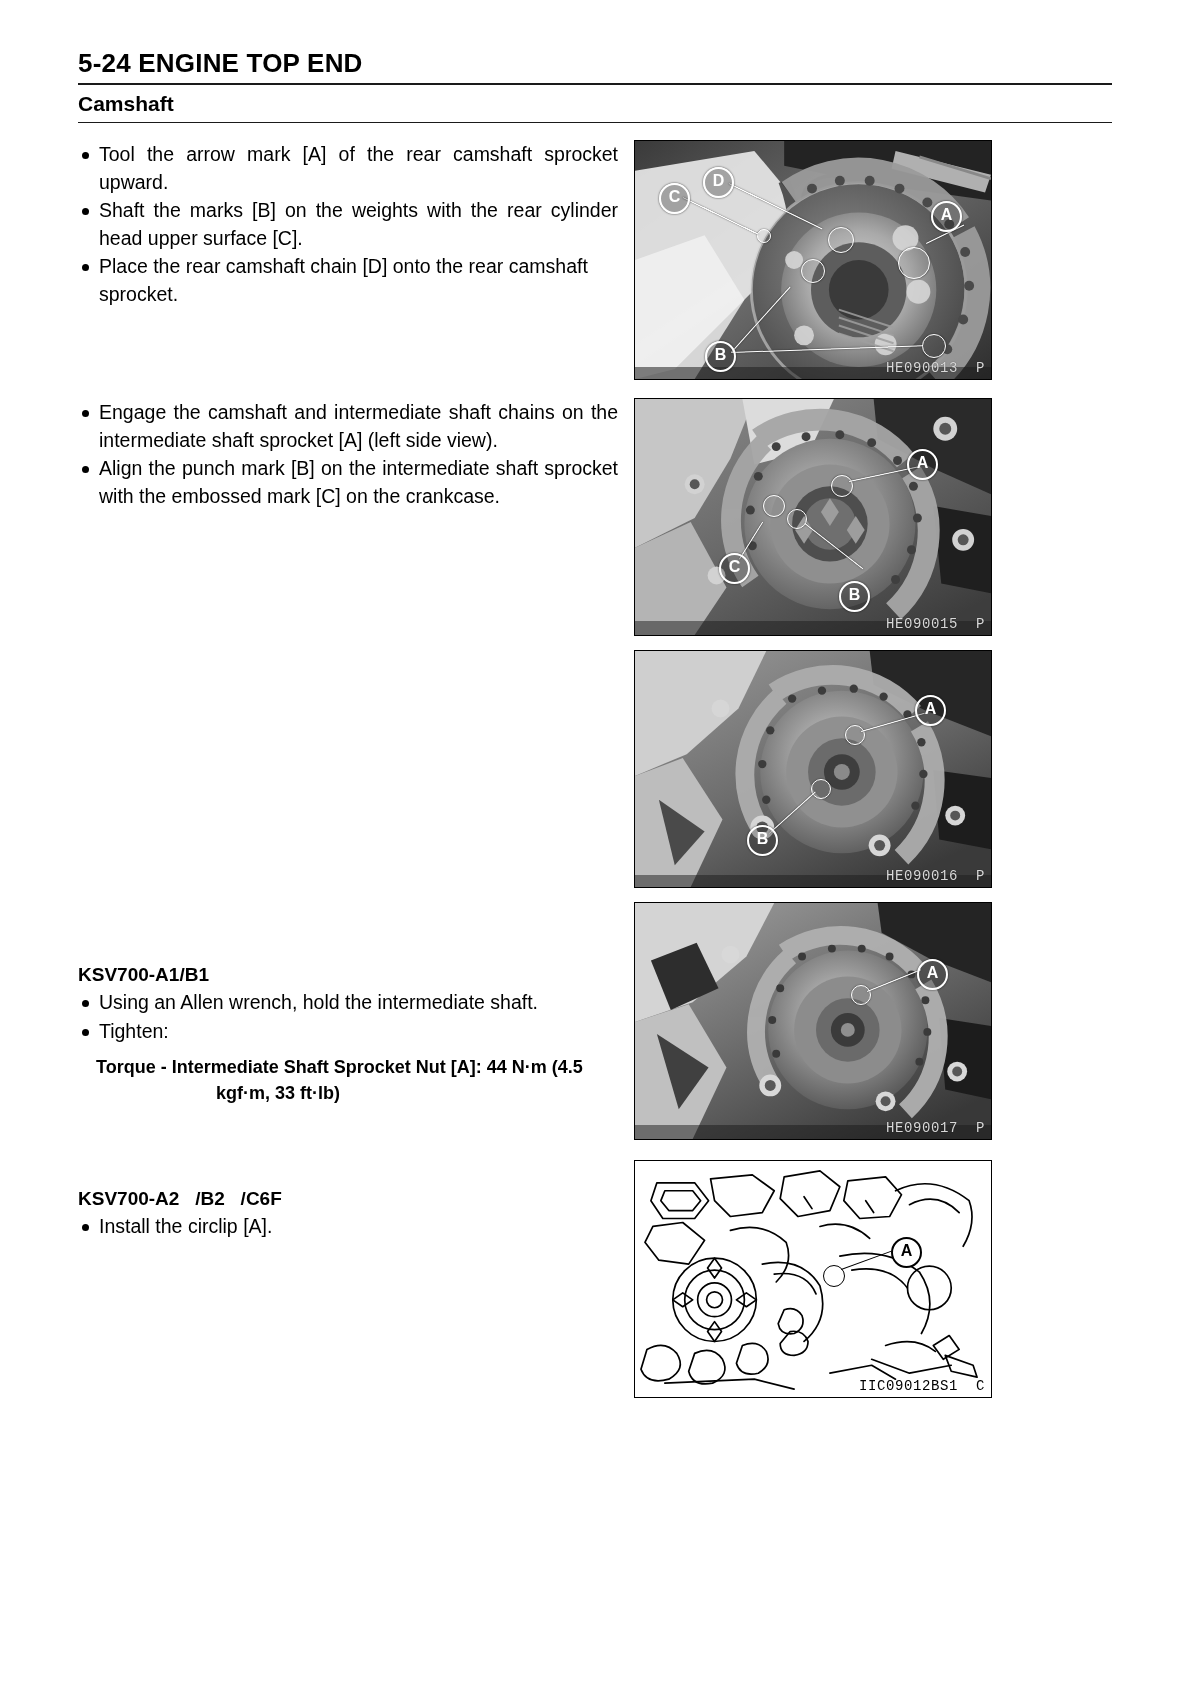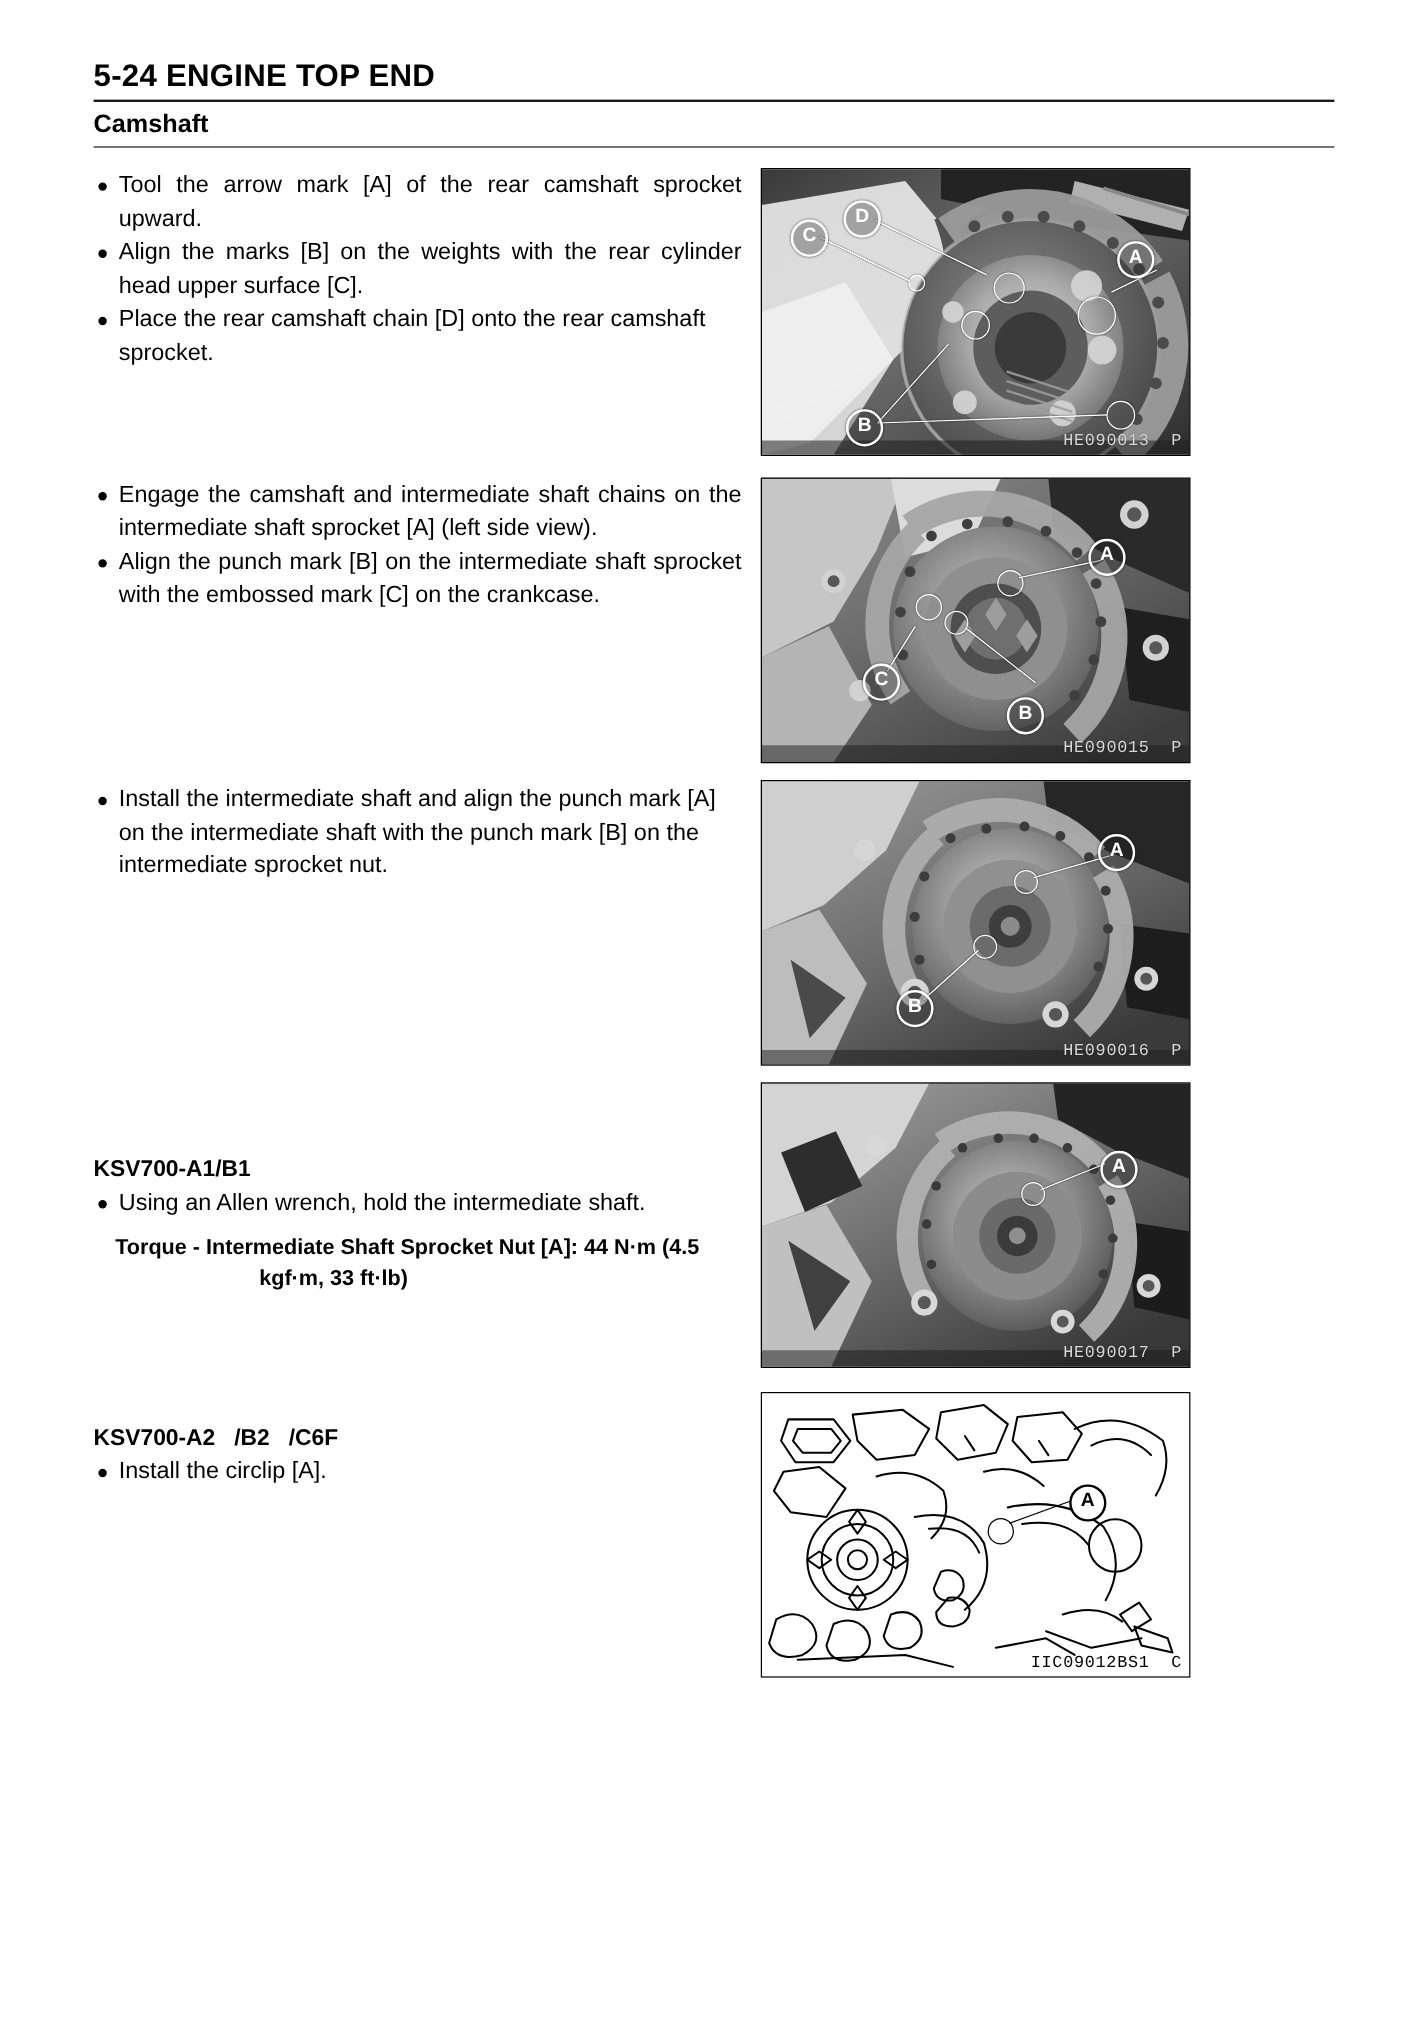--- a/index.html
+++ b/index.html
@@ -192,52 +192,48 @@
     <div class="section-title">Camshaft</div>
     <div class="rule-thin"></div>
   </div>
 
   <div class="text-col" style="top:141px;">
     <ul class="bullet-list">
       <li class="bullet">
         <span>Tool the arrow mark [A] of the rear camshaft sprocket upward.</span>
       </li>
       <li class="bullet">
-        <span>Align the marks [B] on the weights with the rear cylinder head upper surface [C].</span>
+        <span>Shaft the marks [B] on the weights with the rear cylinder head upper surface [C].</span>
       </li>
       <li class="bullet nojustify">
         <span>Place the rear camshaft chain [D] onto the rear camshaft sprocket.</span>
       </li>
     </ul>
   </div>
 
   <div class="text-col" style="top:399px;">
     <ul class="bullet-list">
       <li class="bullet">
         <span>Engage the camshaft and intermediate shaft chains on the intermediate shaft sprocket [A] (left side view).</span>
       </li>
       <li class="bullet">
         <span>Align the punch mark [B] on the intermediate shaft sprocket with the embossed mark [C] on the crankcase.</span>
       </li>
     </ul>
   </div>
 
-  <div class="text-col" style="top:653px;">
-    <ul class="bullet-list">
-      <li class="bullet nojustify">
-        <span>Install the intermediate shaft and align the punch mark [A] on the intermediate shaft with the punch mark [B] on the intermediate sprocket nut.</span>
-      </li>
-    </ul>
-  </div>
 
   <div class="text-col" style="top:962px;">
     <div class="model-heading">KSV700-A1/B1</div>
     <ul class="bullet-list">
       <li class="bullet nojustify">
         <span>Using an Allen wrench, hold the intermediate shaft.</span>
+      </li>
+      <li class="bullet nojustify">
+        <span>Tighten:</span>
       </li>
     </ul>
     <div class="spec-line">
       <span>Torque - Intermediate Shaft Sprocket Nut [A]: 44 N·m (4.5</span>
       <span class="cont">kgf·m, 33 ft·lb)</span>
     </div>
   </div>
 
   <div class="text-col" style="top:1186px;">
     <div class="model-heading">KSV700-A2   /B2   /C6F</div>

